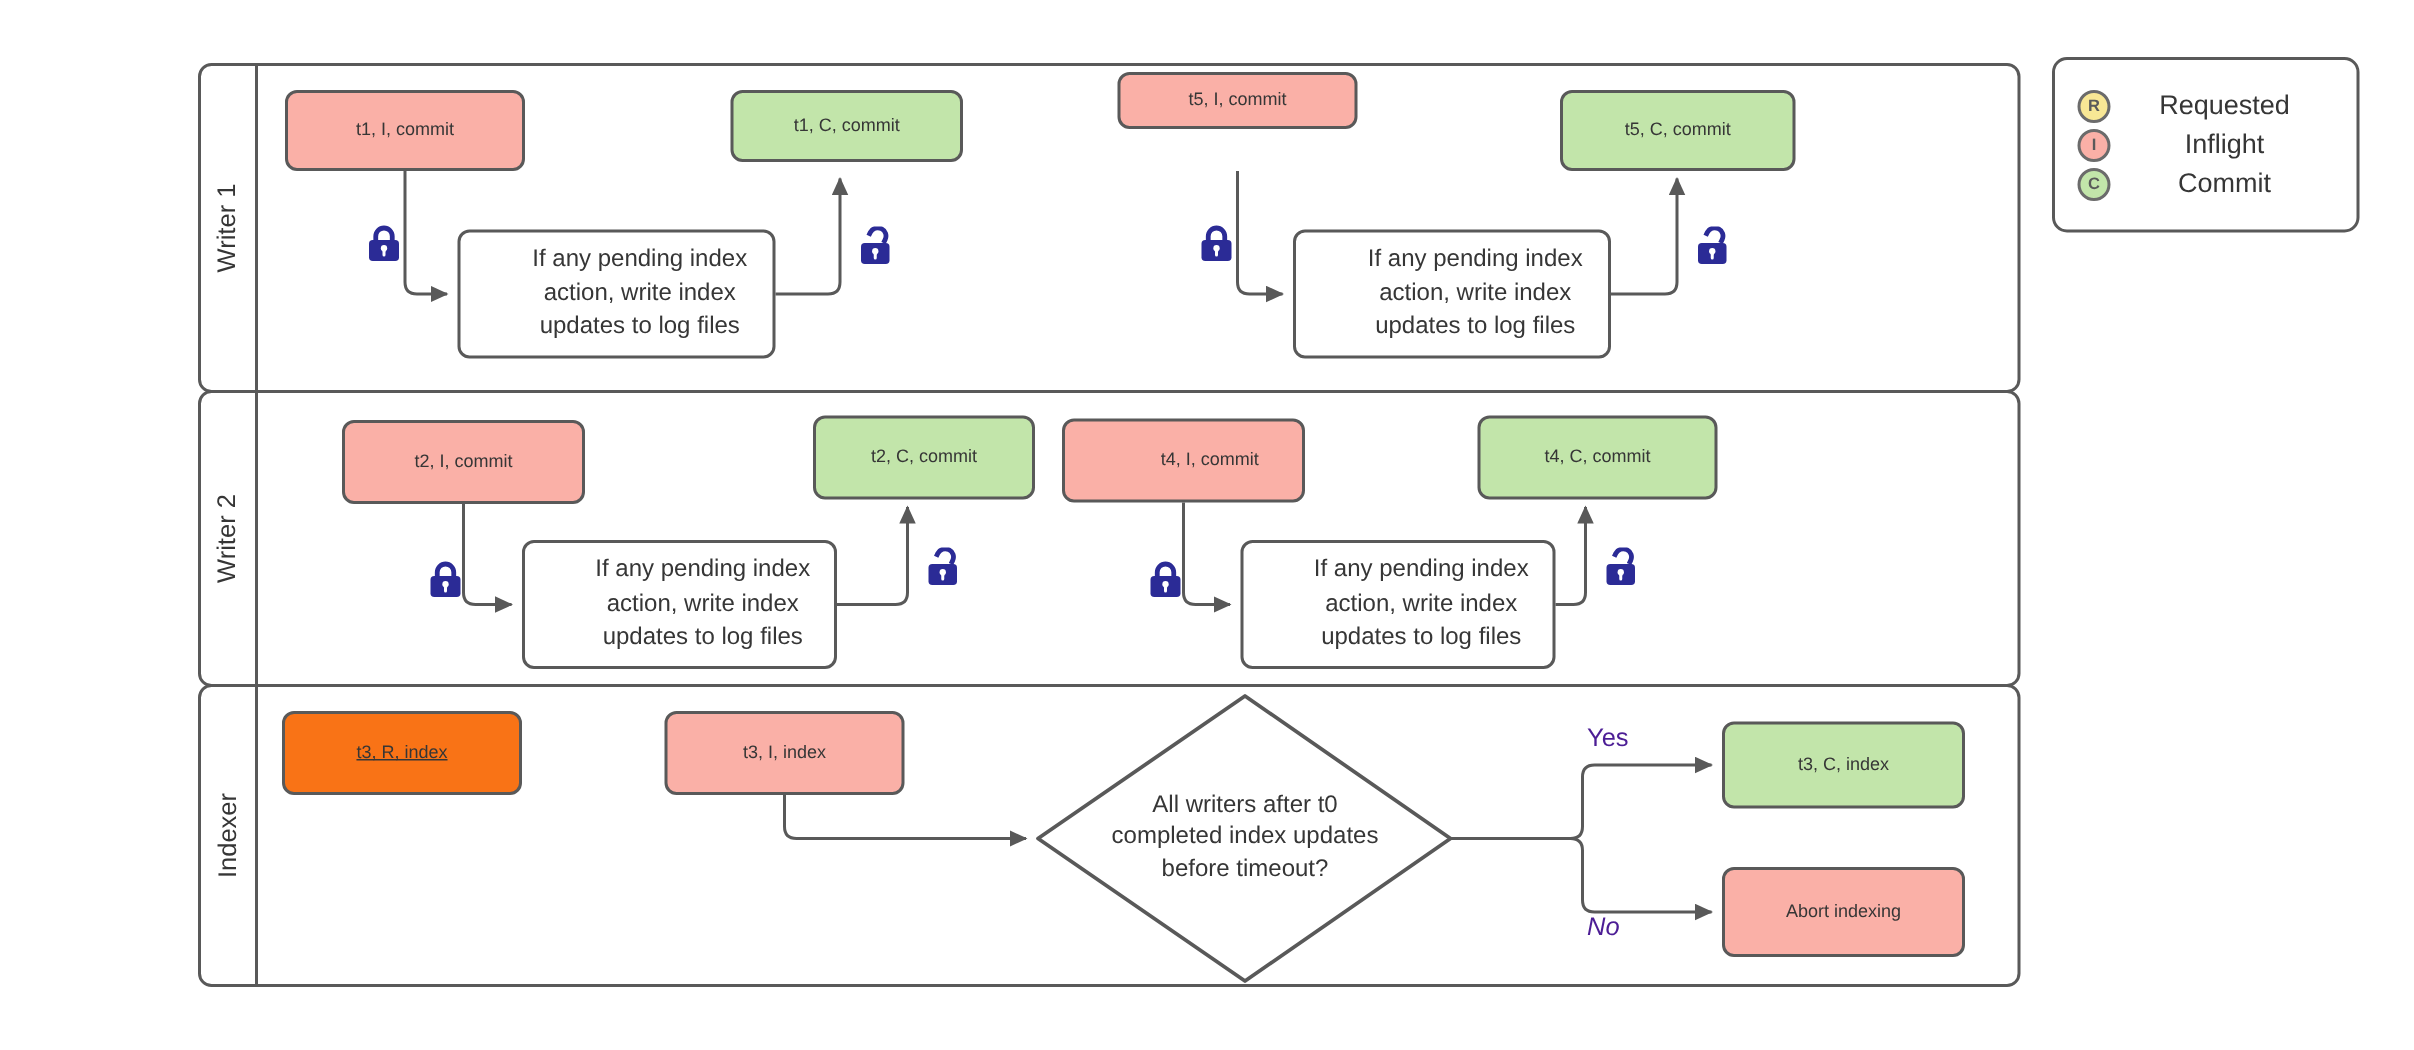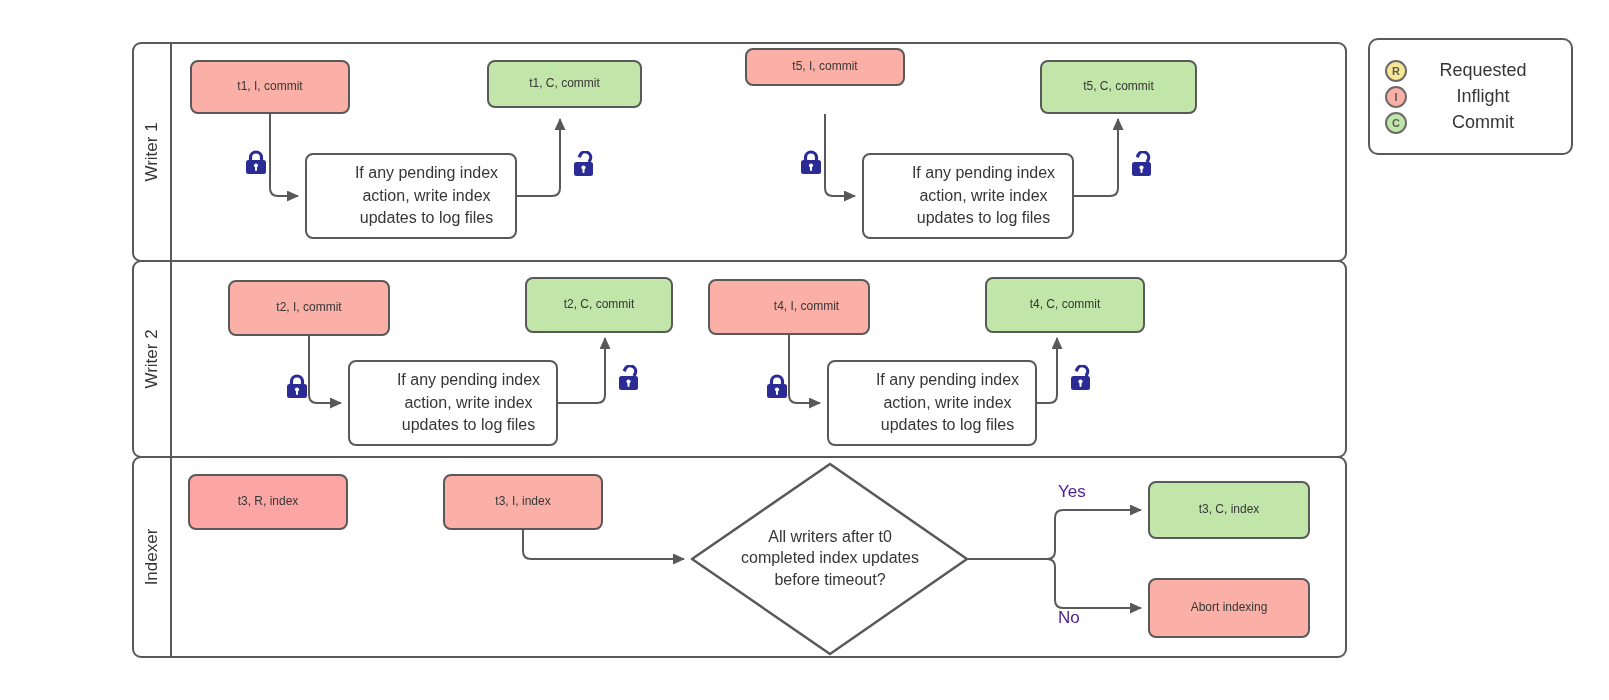--- a/index.html
+++ b/index.html
@@ -12,21 +12,21 @@
         border-radius:9px;box-sizing:border-box;background:transparent;}
   .lane-label-cell{position:absolute;left:0;top:0;bottom:0;width:36px;
         border-right:2px solid #595959;display:flex;align-items:center;justify-content:center;}
   .lane-label-cell span{transform:rotate(-90deg);white-space:nowrap;font-size:17px;color:#363636;}
   
   .node{position:absolute;box-sizing:border-box;border:2px solid #595959;border-radius:8px;
         display:flex;align-items:center;justify-content:center;text-align:center;
         font-size:12px;color:#363636;line-height:1.3;z-index:3;}
   .fill-inflight{background:#FAB0A7;}
   .fill-commit{background:#C2E5AA;}
-  .fill-requested{background:#fca5a5;}
+  .fill-requested{background:#f97316;text-decoration:underline;}
   .fill-plain{background:#ffffff;font-size:16px;line-height:1.4;white-space:pre-line;padding-left:31px;}
   .decision-text{position:absolute;display:flex;align-items:center;justify-content:center;
         text-align:center;font-size:16px;line-height:1.35;white-space:pre-line;z-index:3;}
   .edge-label{position:absolute;font-size:17px;color:#4c1d95;z-index:4;}
   
   #wires{position:absolute;left:0;top:0;z-index:2;}
   .lock{position:absolute;z-index:5;}
   
   .legend{position:absolute;left:1368px;top:38px;width:205px;height:117px;
         border:2px solid #595959;border-radius:10px;box-sizing:border-box;background:#fff;
@@ -88,34 +88,34 @@
   <div class="node fill-inflight" style="left:745px;top:48px;width:160px;height:38px;">t5, I, commit</div>
   <div class="node fill-plain" style="left:862px;top:153px;width:212px;height:86px;">If any pending index
 action, write index
 updates to log files</div>
   <div class="node fill-commit" style="left:1040px;top:60px;width:157px;height:54px;">t5, C, commit</div>
 
   <div class="node fill-inflight" style="left:228px;top:280px;width:162px;height:56px;">t2, I, commit</div>
   <div class="node fill-plain" style="left:348px;top:360px;width:210px;height:86px;">If any pending index
 action, write index
 updates to log files</div>
-  <div class="node fill-commit" style="left:525px;top:277px;width:148px;height:56px;">t2, C, commit</div>
+  <div class="node fill-commit" style="left:542px;top:277px;width:148px;height:56px;">t2, C, commit</div>
   <div class="node fill-inflight" style="left:708px;top:279px;width:162px;height:56px;padding-left:35px;">t4, I, commit</div>
   <div class="node fill-plain" style="left:827px;top:360px;width:210px;height:86px;">If any pending index
 action, write index
 updates to log files</div>
   <div class="node fill-commit" style="left:985px;top:277px;width:160px;height:56px;">t4, C, commit</div>
 
   <div class="node fill-requested" style="left:188px;top:474px;width:160px;height:56px;">t3, R, index</div>
   <div class="node fill-inflight" style="left:443px;top:474px;width:160px;height:56px;">t3, I, index</div>
   <div class="decision-text" style="left:702px;top:510px;width:256px;height:96px;">All writers after t0
 completed index updates
 before timeout?</div>
   <div class="edge-label" style="left:1058px;top:482px;width:62px;">Yes</div>
-  <div class="edge-label" style="left:1058px;top:608px;width:62px;">No</div>
+  <div class="edge-label" style="left:1058px;top:608px;width:62px;font-style:italic;">No</div>
   <div class="node fill-commit" style="left:1148px;top:481px;width:162px;height:58px;">t3, C, index</div>
   <div class="node fill-inflight" style="left:1148px;top:578px;width:162px;height:60px;">Abort indexing</div>
 
   <svg class="lock" style="left:245px;top:149px;" width="22" height="26" viewBox="0 0 22 26">
     <path d="M5.5,12 V8.5 a5.5,5.5 0 0 1 11,0 V12" fill="none" stroke="#2B2B96" stroke-width="3.2"></path>
     <rect x="1" y="11" width="20" height="14" rx="2.5" fill="#2B2B96"></rect>
     <circle cx="11" cy="16.5" r="2.1" fill="#fff"></circle>
       <rect x="10" y="17.5" width="2" height="4.5" rx="1" fill="#fff"></rect>
   </svg>
   <svg class="lock" style="left:568px;top:151px;" width="28" height="26" viewBox="0 0 28 26">

